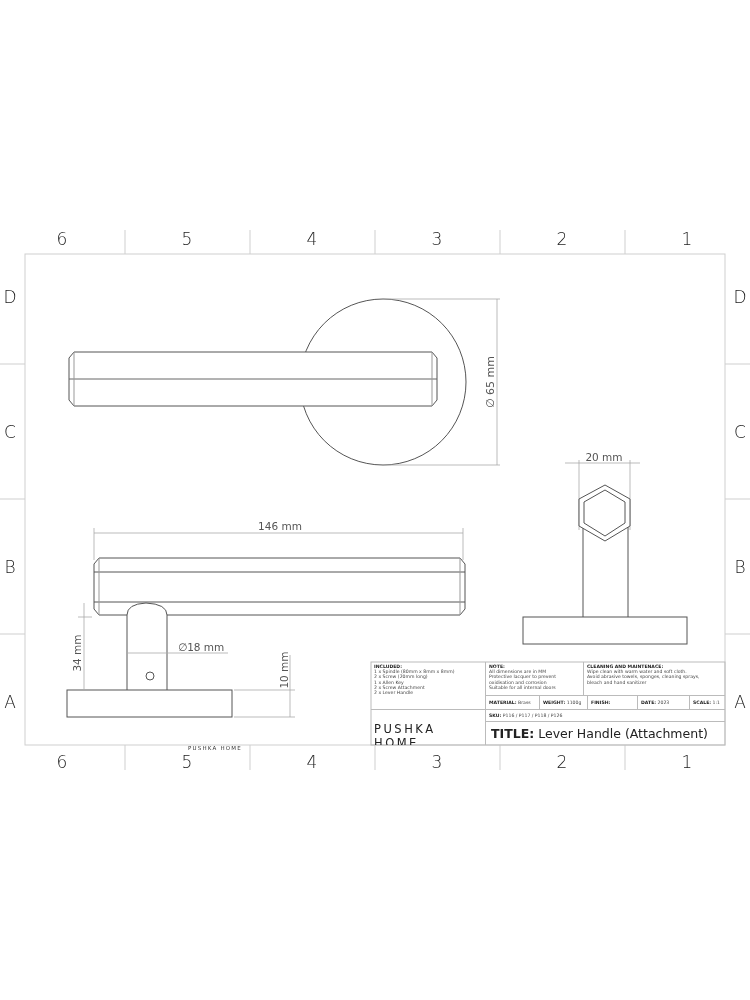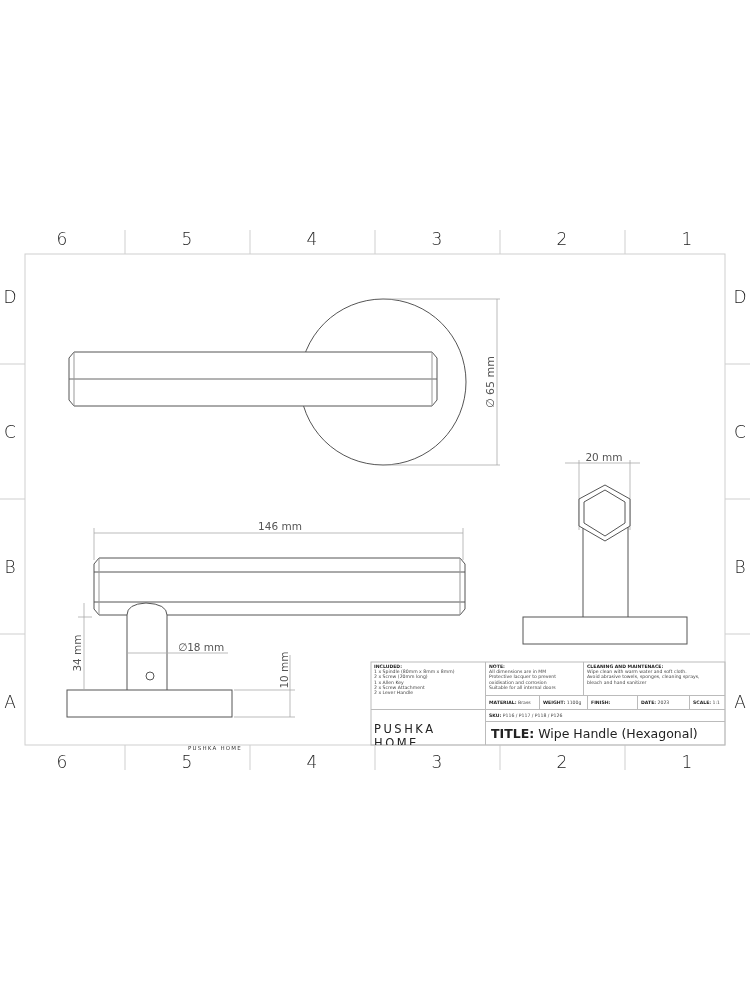--- a/index.html
+++ b/index.html
@@ -167,18 +167,18 @@
       <b>SCALE:</b> <span>1:1</span>
     </div>
 
     <div class="cell" style="left:0;top:48px;width:115px;height:35px;border-bottom:none;">
       <div class="brand" style="margin-top:10px;">PUSHKA HOME</div>
     </div>
     <div class="cell" style="left:115px;top:48px;width:239px;height:12px;border-right:none;line-height:7px;">
       <b>SKU:</b> <span>P116 / P117 / P118 / P126</span>
     </div>
     <div class="cell" style="left:115px;top:60px;width:239px;height:23px;border-right:none;border-bottom:none;padding-top:5px;">
-      <div class="title"><b>TITLE:</b> <span>Wipe Handle (Hexagonal)</span></div>
+      <div class="title"><b>TITLE:</b> <span>Lever Handle (Attachment)</span></div>
     </div>
   </div>
 
   <div class="footer-brand">PUSHKA HOME</div>
 </div>
 
 </body></html>

